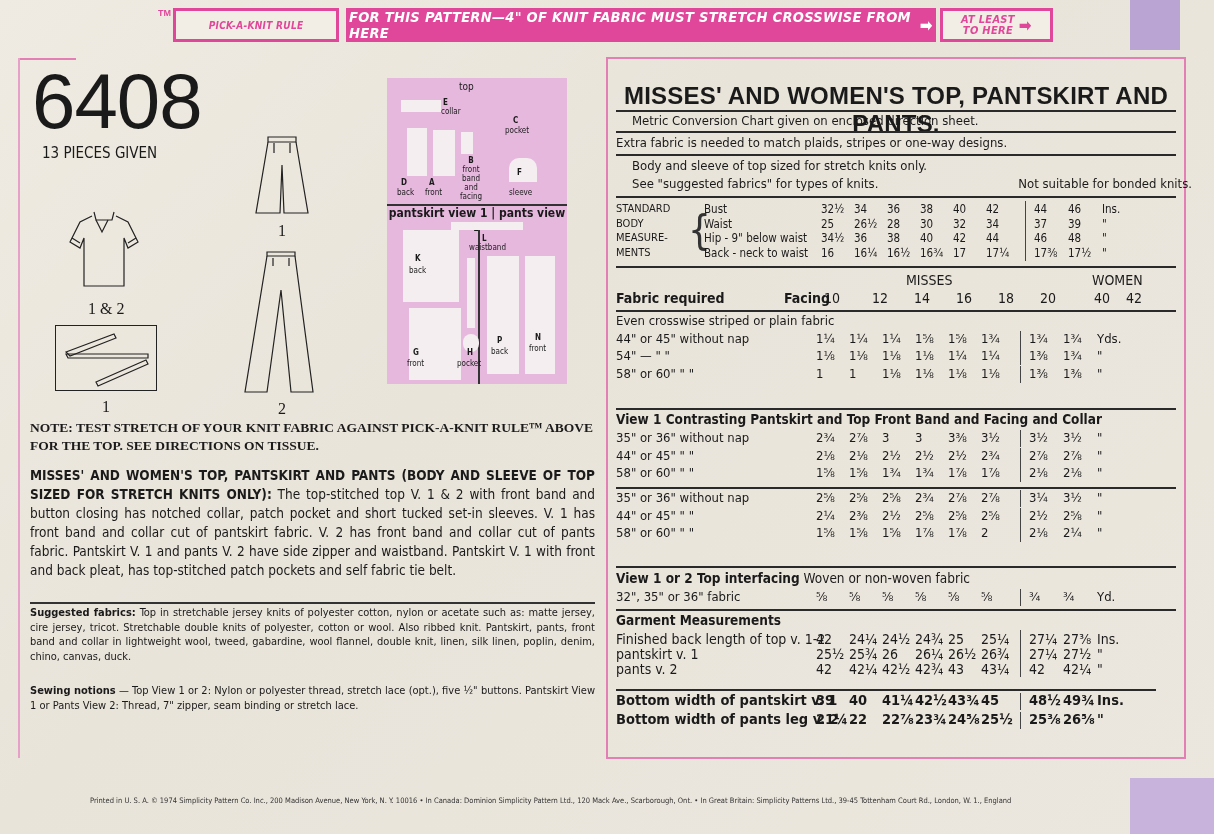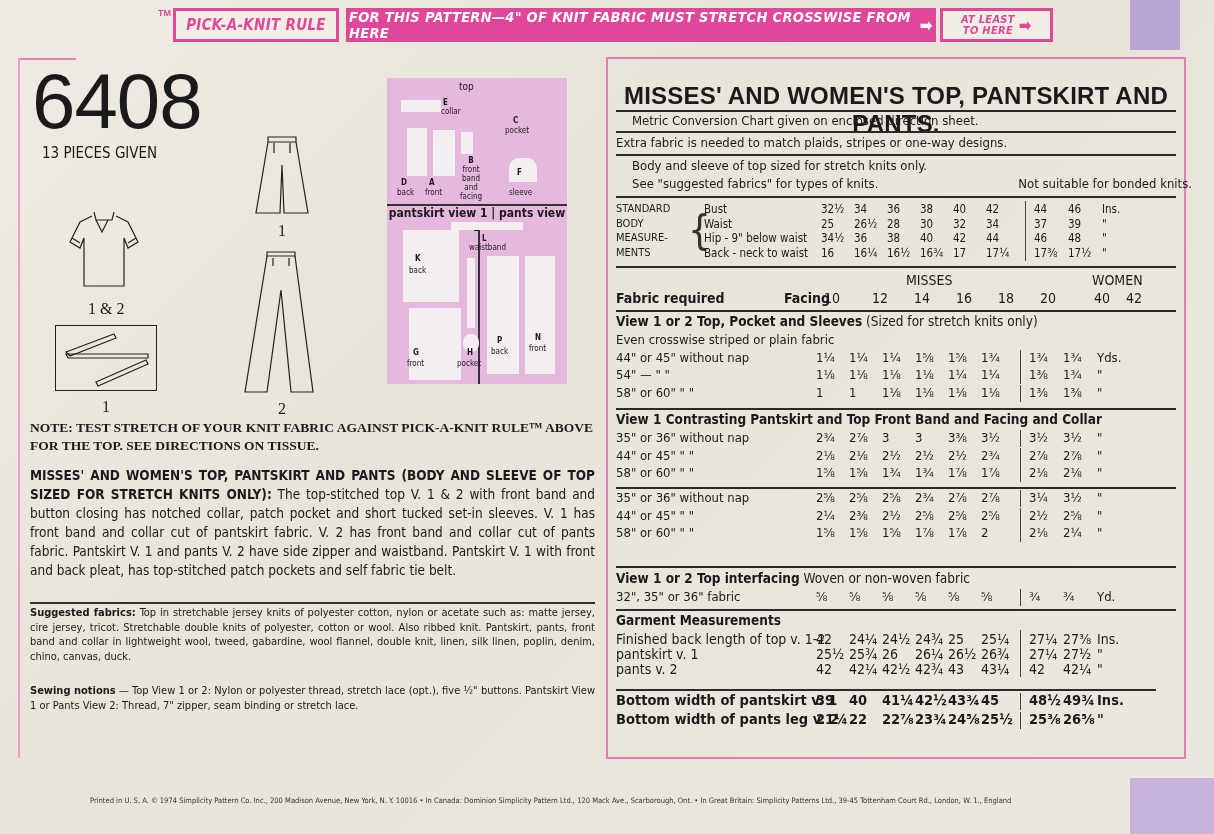--- a/index.html
+++ b/index.html
@@ -14,21 +14,21 @@
     position: absolute; inset: 0;
     background: linear-gradient(135deg, #efebe2 0%, #e9e4da 40%, #ece7de 100%);
   }
   
   .tm { position: absolute; left: 158px; top: 8px; font-size: 9px; color: #e0479a; font-weight: bold; }
   .rule-box {
     position: absolute; top: 8px; height: 34px;
     border: 3px solid #e0479a; color: #e0479a;
     font-family: "DejaVu Sans Condensed", "DejaVu Sans", sans-serif;
     font-style: italic; font-weight: bold; display: flex; align-items: center; justify-content: center;
-    font-size: 15px; letter-spacing: 0.3px; background: #f2ede5;
+    font-size: 10px; letter-spacing: 0.3px; background: #f2ede5;
   }
   .rule-box.pick { left: 173px; width: 166px; }
   .rule-box.main { left: 346px; width: 590px; background: #e0479a; color: #fff; border-color: #e0479a; font-size: 14.5px; }
   .rule-box.least { left: 940px; width: 113px; font-size: 11px; line-height: 11px; flex-direction: row; gap: 4px; }
   .least-txt { text-align: center; }
   .arrow { font-style: normal; font-size: 17px; }
   .purple-corner { position: absolute; left: 1130px; top: 0; width: 50px; height: 50px; background: #b9a4d4; }
   .purple-corner2 { position: absolute; left: 1130px; top: 778px; width: 84px; height: 56px; background: #c8b3dc; }
   .pink-line-top { position: absolute; left: 18px; top: 58px; width: 58px; height: 2px; background: #e47fb6; }
   .pink-line-left { position: absolute; left: 18px; top: 58px; width: 2px; height: 700px; background: #e7a0c7; }
@@ -320,21 +320,20 @@
       <span style="width:36px">20</span>
   </div>
   <div style="position:absolute;left:478px;top:18px;font-size:14px;display:flex">
     <span style="width:32px">40</span>
       <span>42</span>
   </div>
 </div>
 <div class="hr" style="top:310px"></div>
 
 <div class="grid" style="top:313px">
-  <div class="sect-head"><span>View 1 or 2  Top, Pocket and Sleeves</span><span class="light"> (Sized for stretch knits only)</span></div>
   <div class="row">
       <span>Even crosswise striped or plain fabric</span>
     </div>
   <div class="row">
       <span class="lbl">44" or 45" without nap</span>
       <span class="c">1¼</span>
       <span class="c">1¼</span>
       <span class="c">1¼</span>
       <span class="c">1⅝</span>
       <span class="c">1⅝</span>

